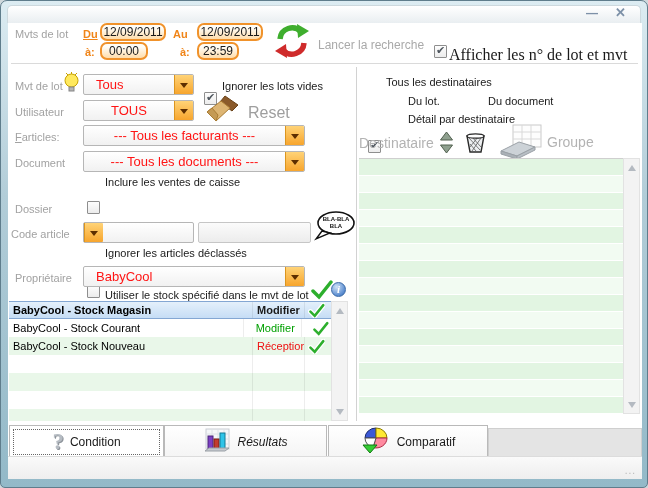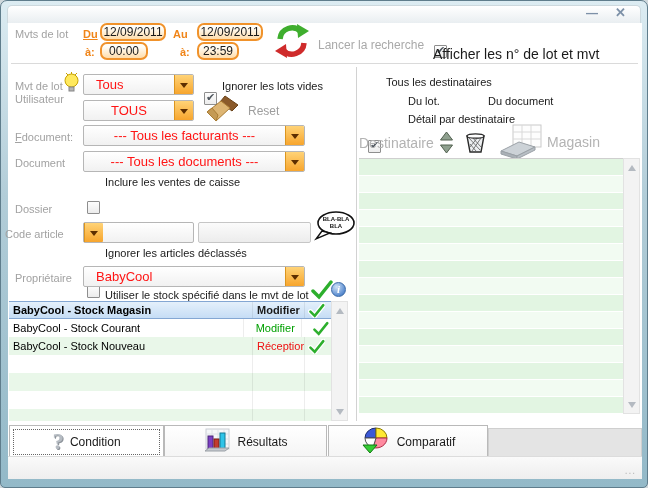--- a/index.html
+++ b/index.html
@@ -106,72 +106,72 @@
     <svg width="40" height="40" viewBox="0 0 40 40">
       <path d="M8 18 A12 12 0 0 1 29 11" stroke="#3fae2e" stroke-width="5.5" fill="none"></path>
       <polygon points="25,3 37,10 26,17" fill="#3fae2e"></polygon>
       <path d="M32 22 A12 12 0 0 1 11 29" stroke="#cf2b2b" stroke-width="5.5" fill="none"></path>
       <polygon points="15,37 3,30 14,23" fill="#cf2b2b"></polygon>
     </svg>
   </div>
   <span class="abs" style="left:317px;top:37px;color:#a9a9a9;font-size:12px;">Lancer la recherche</span>
 
   <div class="abs cb checked" style="left:433px;top:44px;"></div>
-  <span class="abs blk" style="left:432px;top:45px;font-size:14px;">Afficher les n° de lot et mvt</span>
+  <span class="abs blk" style="left:448px;top:45px;font-size:16px;font-family:Liberation Serif, serif;">Afficher les n° de lot et mvt</span>
 
   <div class="abs hsep" style="left:10px;top:62px;width:627px;"></div>
   <div class="abs vsep" style="left:355px;top:66px;height:354px;"></div>
 
   <span class="abs lbl" style="left:14px;top:79px;">Mvt de lot</span>
   <div class="abs" style="left:62px;top:71px;">
     <svg width="17" height="23" viewBox="0 0 17 23">
       <circle cx="8.5" cy="8.5" r="6.5" fill="#ffe95e" stroke="#c8a300"></circle>
       <path d="M5 3 L3 1 M12 3 L14 1 M8.5 2 L8.5 0" stroke="#c8a300" stroke-width="1"></path>
       <rect x="6" y="15" width="5" height="4" fill="#b5b5b5" stroke="#868686"></rect>
     </svg>
   </div>
   <div class="abs dd" style="left:82px;top:73px;width:111px;">
     <span class="val left">Tous</span>
     <span class="arrow"></span>
   </div>
   <div class="abs cb checked" style="left:203px;top:78px;"></div>
   <span class="abs blk" style="left:221px;top:79px;">Ignorer les lots vides</span>
 
-  <span class="abs lbl" style="left:14px;top:92px;">Utilisateur</span>
+  <span class="abs lbl" style="left:14px;top:105px;">Utilisateur</span>
   <div class="abs dd" style="left:82px;top:99px;width:111px;">
     <span class="val center">TOUS</span>
     <span class="arrow"></span>
   </div>
   <div class="abs" style="left:203px;top:93px;">
     <svg width="36" height="30" viewBox="0 0 36 30">
       <polygon points="21,2 34,11 28,17 16,8" fill="#8a5a2a" stroke="#6a4218"></polygon>
       <polygon points="3,18 17,7 26,14 12,27" fill="#ddb573" stroke="#aa7c33"></polygon>
       <polygon points="3,18 8,14 14,21 12,27" fill="#c49a55" stroke="#aa7c33"></polygon>
     </svg>
   </div>
-  <span class="abs" style="left:247px;top:103px;color:#9e9e9e;font-size:12px;text-align:center;">Reset</span>
-
-  <span class="abs lbl" style="left:14px;top:130px;"><u>F</u><span>document:</span></span>
+  <span class="abs" style="left:247px;top:103px;color:#9e9e9e;font-size:16px;text-align:center;">Reset</span>
+
+  <span class="abs lbl" style="left:14px;top:130px;"><u>F</u><span>articles:</span></span>
   <div class="abs dd" style="left:82px;top:124px;width:222px;">
     <span class="val center">--- Tous les facturants ---</span>
     <span class="arrow"></span>
   </div>
 
   <span class="abs lbl" style="left:14px;top:156px;">Document</span>
   <div class="abs dd" style="left:82px;top:150px;width:222px;">
     <span class="val center">--- Tous les documents ---</span>
     <span class="arrow"></span>
   </div>
 
   <div class="abs cb" style="left:86px;top:174px;"></div>
   <span class="abs blk" style="left:104px;top:175px;">Inclure les ventes de caisse</span>
 
   <span class="abs lbl" style="left:14px;top:202px;">Dossier</span>
 
-  <span class="abs lbl" style="left:4px;top:227px;">Code article</span>
+  <span class="abs lbl" style="left:10px;top:227px;">Code article</span>
   <div class="abs dd" style="left:82px;top:221px;width:111px;">
     <span class="arrow"></span>
   </div>
   <input class="abs inputf" style="left: 197px; top: 221px; width: 113px; height: 21px;" value="">
   <div class="abs bubble" style="left:313px;top:209px;">
     <svg width="42" height="32" viewBox="0 0 42 32">
       <ellipse cx="22" cy="13" rx="18" ry="11" fill="#ffffff" stroke="#111" stroke-width="1.6"></ellipse>
       <polygon points="8,21 2,29 16,23" fill="#ffffff" stroke="#111" stroke-width="1.4"></polygon>
       <text x="22" y="11" font-size="6" font-weight="bold" text-anchor="middle" fill="#111" font-family="Liberation Sans">BLA-BLA</text>
       <text x="22" y="18" font-size="6" font-weight="bold" text-anchor="middle" fill="#111" font-family="Liberation Sans">BLA</text>
@@ -283,21 +283,21 @@
   </div>
   <div class="abs" style="left:496px;top:122px;">
     <svg width="46" height="37" viewBox="0 0 46 37">
       <rect x="16" y="2" width="28" height="22" fill="#fdfdfd" stroke="#c9c9c9"></rect>
       <path d="M16 9 L44 9 M16 16 L44 16 M25 2 L25 24 M34 2 L34 24" stroke="#d9d9d9"></path>
       <polygon points="4,28 22,19 38,24 20,33" fill="#ccd2d7" stroke="#9aa0a6"></polygon>
       <polygon points="4,28 4,31 20,36 20,33" fill="#aab1b7" stroke="#9aa0a6"></polygon>
       <polygon points="20,33 20,36 38,27 38,24" fill="#b8bfc5" stroke="#9aa0a6"></polygon>
     </svg>
   </div>
-  <span class="abs biglbl" style="left:546px;top:133px;">Magasin</span>
+  <span class="abs biglbl" style="left:546px;top:133px;">Groupe</span>
 
   <div class="abs greenrowlist" style="left:358px;top:157px;width:264px;height:256px;border-top:1px solid #cfcfcf;" id="recipient-list">
       <div class="grow" style="background: rgb(226, 245, 226);"></div>
       <div class="grow" style="background: rgb(242, 251, 242);"></div>
       <div class="grow" style="background: rgb(226, 245, 226);"></div>
       <div class="grow" style="background: rgb(242, 251, 242);"></div>
       <div class="grow" style="background: rgb(226, 245, 226);"></div>
       <div class="grow" style="background: rgb(242, 251, 242);"></div>
       <div class="grow" style="background: rgb(226, 245, 226);"></div>
       <div class="grow" style="background: rgb(242, 251, 242);"></div>
@@ -317,21 +317,21 @@
         <span class="tri-dn"></span>
       </div>
   </div>
 
   <div class="tabfill" style="left:487px;width:154px;"></div>
   <div class="tab active" style="left:8px;width:155px;">
     <span class="focusdots"></span>
     <span class="qicon">?</span>
     <span>Condition</span>
   </div>
-  <div class="tab" style="left:163px;width:163px;">
+  <div class="tab" style="left:163px;width:163px;font-style:italic;">
     <span>
       <svg width="28" height="27" viewBox="0 0 28 27">
         <rect x="3" y="2" width="23" height="20" fill="#f5f7f9" stroke="#c9ced4"></rect>
         <path d="M3 7 L26 7 M3 12 L26 12 M3 17 L26 17 M9 2 L9 22 M15 2 L15 22 M21 2 L21 22" stroke="#dde2e7"></path>
         <rect x="5" y="9" width="5" height="13" fill="#7b3fc4" stroke="#4c2478"></rect>
         <rect x="11" y="12" width="5" height="10" fill="#c23b2e" stroke="#7c1f14"></rect>
         <rect x="17" y="6" width="5" height="16" fill="#2fc4e8" stroke="#157a96"></rect>
         <polygon points="2,24 6,21 26,21 22,24" fill="#c5cacf" stroke="#9aa0a6"></polygon>
       </svg>
     </span>

